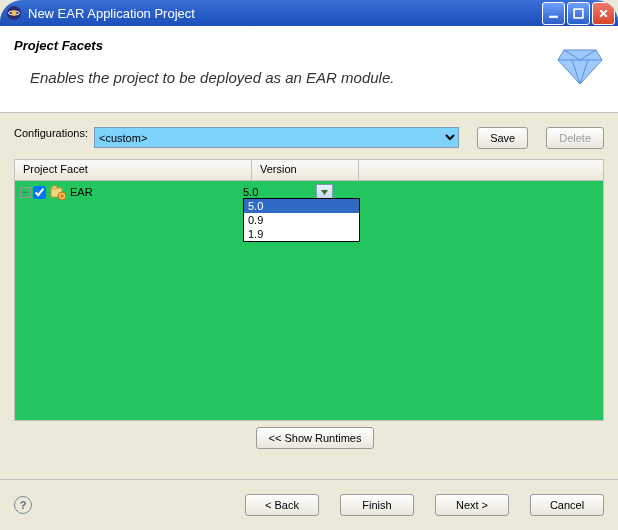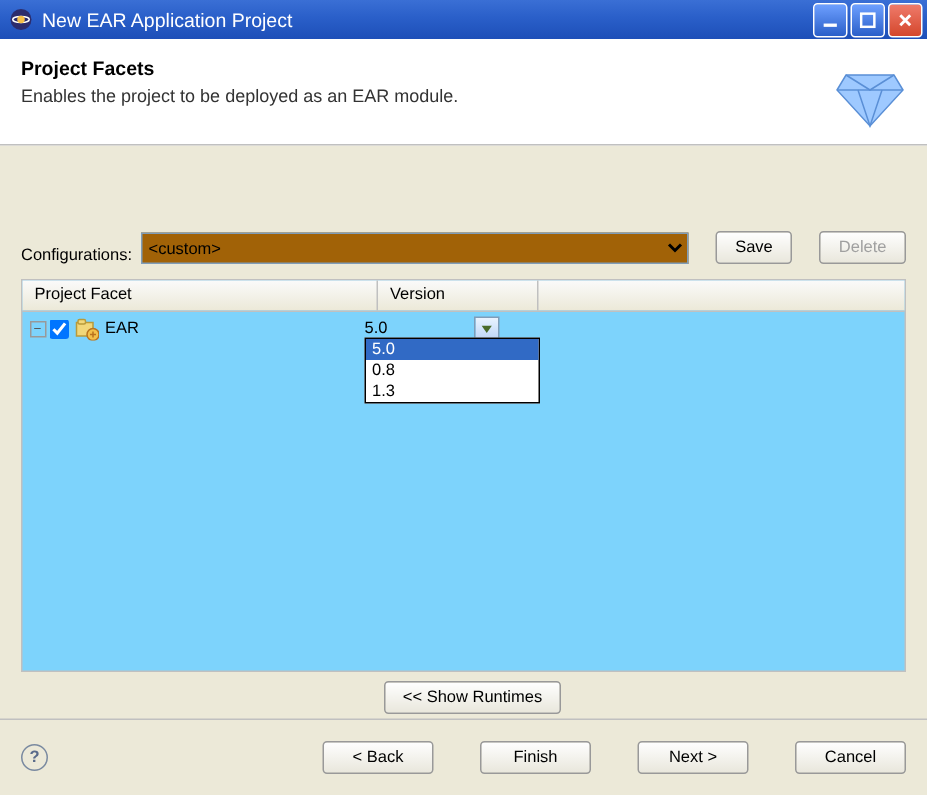--- a/index.html
+++ b/index.html
@@ -4,34 +4,34 @@
 <style>
 html,body{margin:0;padding:0;font-family:"Tahoma","Segoe UI",Arial,sans-serif;font-size:11px;color:#000;}
 body{width:618px;height:530px;background:#ece9d8;}
 .titlebar{height:26px;background:linear-gradient(to bottom,#3a6fd5 0%,#2a5fc9 45%,#1d4fb8 100%);display:flex;align-items:center;padding:0 3px 0 6px;color:#fff;}
 .titlebar .eclipse-icon{width:16px;height:16px;margin-right:6px;}
 .titlebar .title{flex:1;font-size:13px;}
 .winbtn{width:21px;height:21px;margin-left:2px;border:1px solid #fff;border-radius:3px;display:flex;align-items:center;justify-content:center;background:linear-gradient(to bottom,#6ea0ff,#2a5fc9);cursor:default;}
 .winbtn.close{background:linear-gradient(to bottom,#ef7b6b,#d4472c);}
 .winbtn svg{width:11px;height:11px;}
 
-.header{background:#fff;padding:12px 14px 10px 14px;display:flex;align-items:flex-start;border-bottom:1px solid #c0c0c0;}
+.header{background:#fff;padding:12px 14px 10px 14px;display:flex;align-items:flex-start;border-bottom:1px solid #c0c0c0;font-style:italic;}
 .header-text{flex:1;}
 .header-text h1{margin:0 0 4px 0;font-size:13px;font-weight:bold;}
-.header-text p{margin:0;font-size:12px;color:#333;}
+.header-text p{margin:16px;font-size:15px;color:#333;}
 .gem-icon{width:48px;height:48px;}
 
 .content{padding:14px 14px 0 14px;}
-.config-row{display:flex;align-items:flex-end;gap:6px;}
+.config-row{display:flex;align-items:flex-start;gap:6px;}
 .config-row label{white-space:nowrap;}
-select.combo{flex:1;height:21px;border:1px solid #7f9db9;background:#a16207;font-family:inherit;font-size:11px;margin-top:44px;}
+select.combo{flex:1;height:21px;border:1px solid #7f9db9;background:#7dd3fc;font-family:inherit;font-size:11px;}
 .btn{height:22px;padding:0 12px;border:1px solid #999;border-radius:3px;background:linear-gradient(to bottom,#fefefe,#e9e7dc);cursor:default;font-family:inherit;font-size:11px;margin-left:12px;}
 .btn[disabled]{color:#a0a0a0;}
 
-.facet-box{margin-top:10px;border:1px solid #c0c0c0;background:#7dd3fc;height:260px;position:relative;}
+.facet-box{margin-top:10px;border:1px solid #c0c0c0;background:#22c55e;height:260px;position:relative;}
 .facet-head{display:flex;background:linear-gradient(to bottom,#fafafa,#ece9d8);border-bottom:1px solid #c0c0c0;height:20px;}
 .facet-head .col1{width:220px;padding:3px 8px;border-right:1px solid #c0c0c0;}
 .facet-head .col2{width:90px;padding:3px 8px;border-right:1px solid #c0c0c0;}
 .facet-body{padding:2px 0;}
 .tree-row{display:flex;align-items:center;height:18px;}
 .tree-row .col1{width:228px;display:flex;align-items:center;}
 .tree-row .col2{width:90px;display:flex;align-items:center;justify-content:space-between;padding-right:2px;}
 .toggle{width:12px;text-align:center;color:#666;margin:0 2px 0 4px;display:flex;justify-content:center;}
 .toggle .box{width:9px;height:9px;border:1px solid #999;display:flex;align-items:center;justify-content:center;font-size:9px;line-height:1;color:#555;}
 .chk{width:13px;height:13px;margin:0 4px 0 0;}
@@ -41,24 +41,24 @@
 .dd-arrow svg{width:7px;height:5px;}
 
 .dropdown-pop{position:absolute;left:228px;top:38px;width:115px;border:1px solid #000;background:#fff;z-index:10;}
 .dropdown-pop .opt{padding:1px 4px;}
 .dropdown-pop .opt.sel{background:#316ac5;color:#fff;}
 
 .show-rt-row{margin-top:6px;display:flex;justify-content:center;}
 
 .footer{position:absolute;left:0;right:0;bottom:0;height:50px;border-top:1px solid #c0c0c0;display:flex;align-items:center;padding:0 14px;}
 .help{width:16px;height:16px;border:1px solid #7a8aa0;border-radius:50%;display:flex;align-items:center;justify-content:center;color:#5a6b8a;font-weight:bold;font-size:11px;}
-.footer-btns{margin-left:auto;display:flex;gap:19px;align-items:center;}
+.footer-btns{margin-left:auto;display:flex;gap:9px;align-items:center;}
 .footer-btns .btn{min-width:74px;}
 
-.wrap{position:relative;}
+.wrap{position:relative;border-radius:22px;}
 </style>
 </head>
 <body>
 
 <div class="wrap" style="width:618px;height:530px;position:relative;overflow:hidden;">
 
   <div class="titlebar">
     <span class="eclipse-icon">
       <svg viewBox="0 0 16 16">
           <circle cx="8" cy="8" r="7" fill="#2c2c6c"></circle>
@@ -139,22 +139,22 @@
                   <polygon points="0,0 7,0 3.5,5" fill="#4a6b2a"></polygon>
                 </svg>
             </span>
           </div>
         </div>
 
       </div>
 
       <div class="dropdown-pop">
         <div class="opt sel">5.0</div>
-        <div class="opt">0.8</div>
-        <div class="opt">1.3</div>
+        <div class="opt">0.9</div>
+        <div class="opt">1.9</div>
       </div>
     </div>
 
     <div class="show-rt-row">
       <button class="btn">&lt;&lt; Show Runtimes</button>
     </div>
   </div>
 
   <div class="footer">
     <div class="help">?</div>

